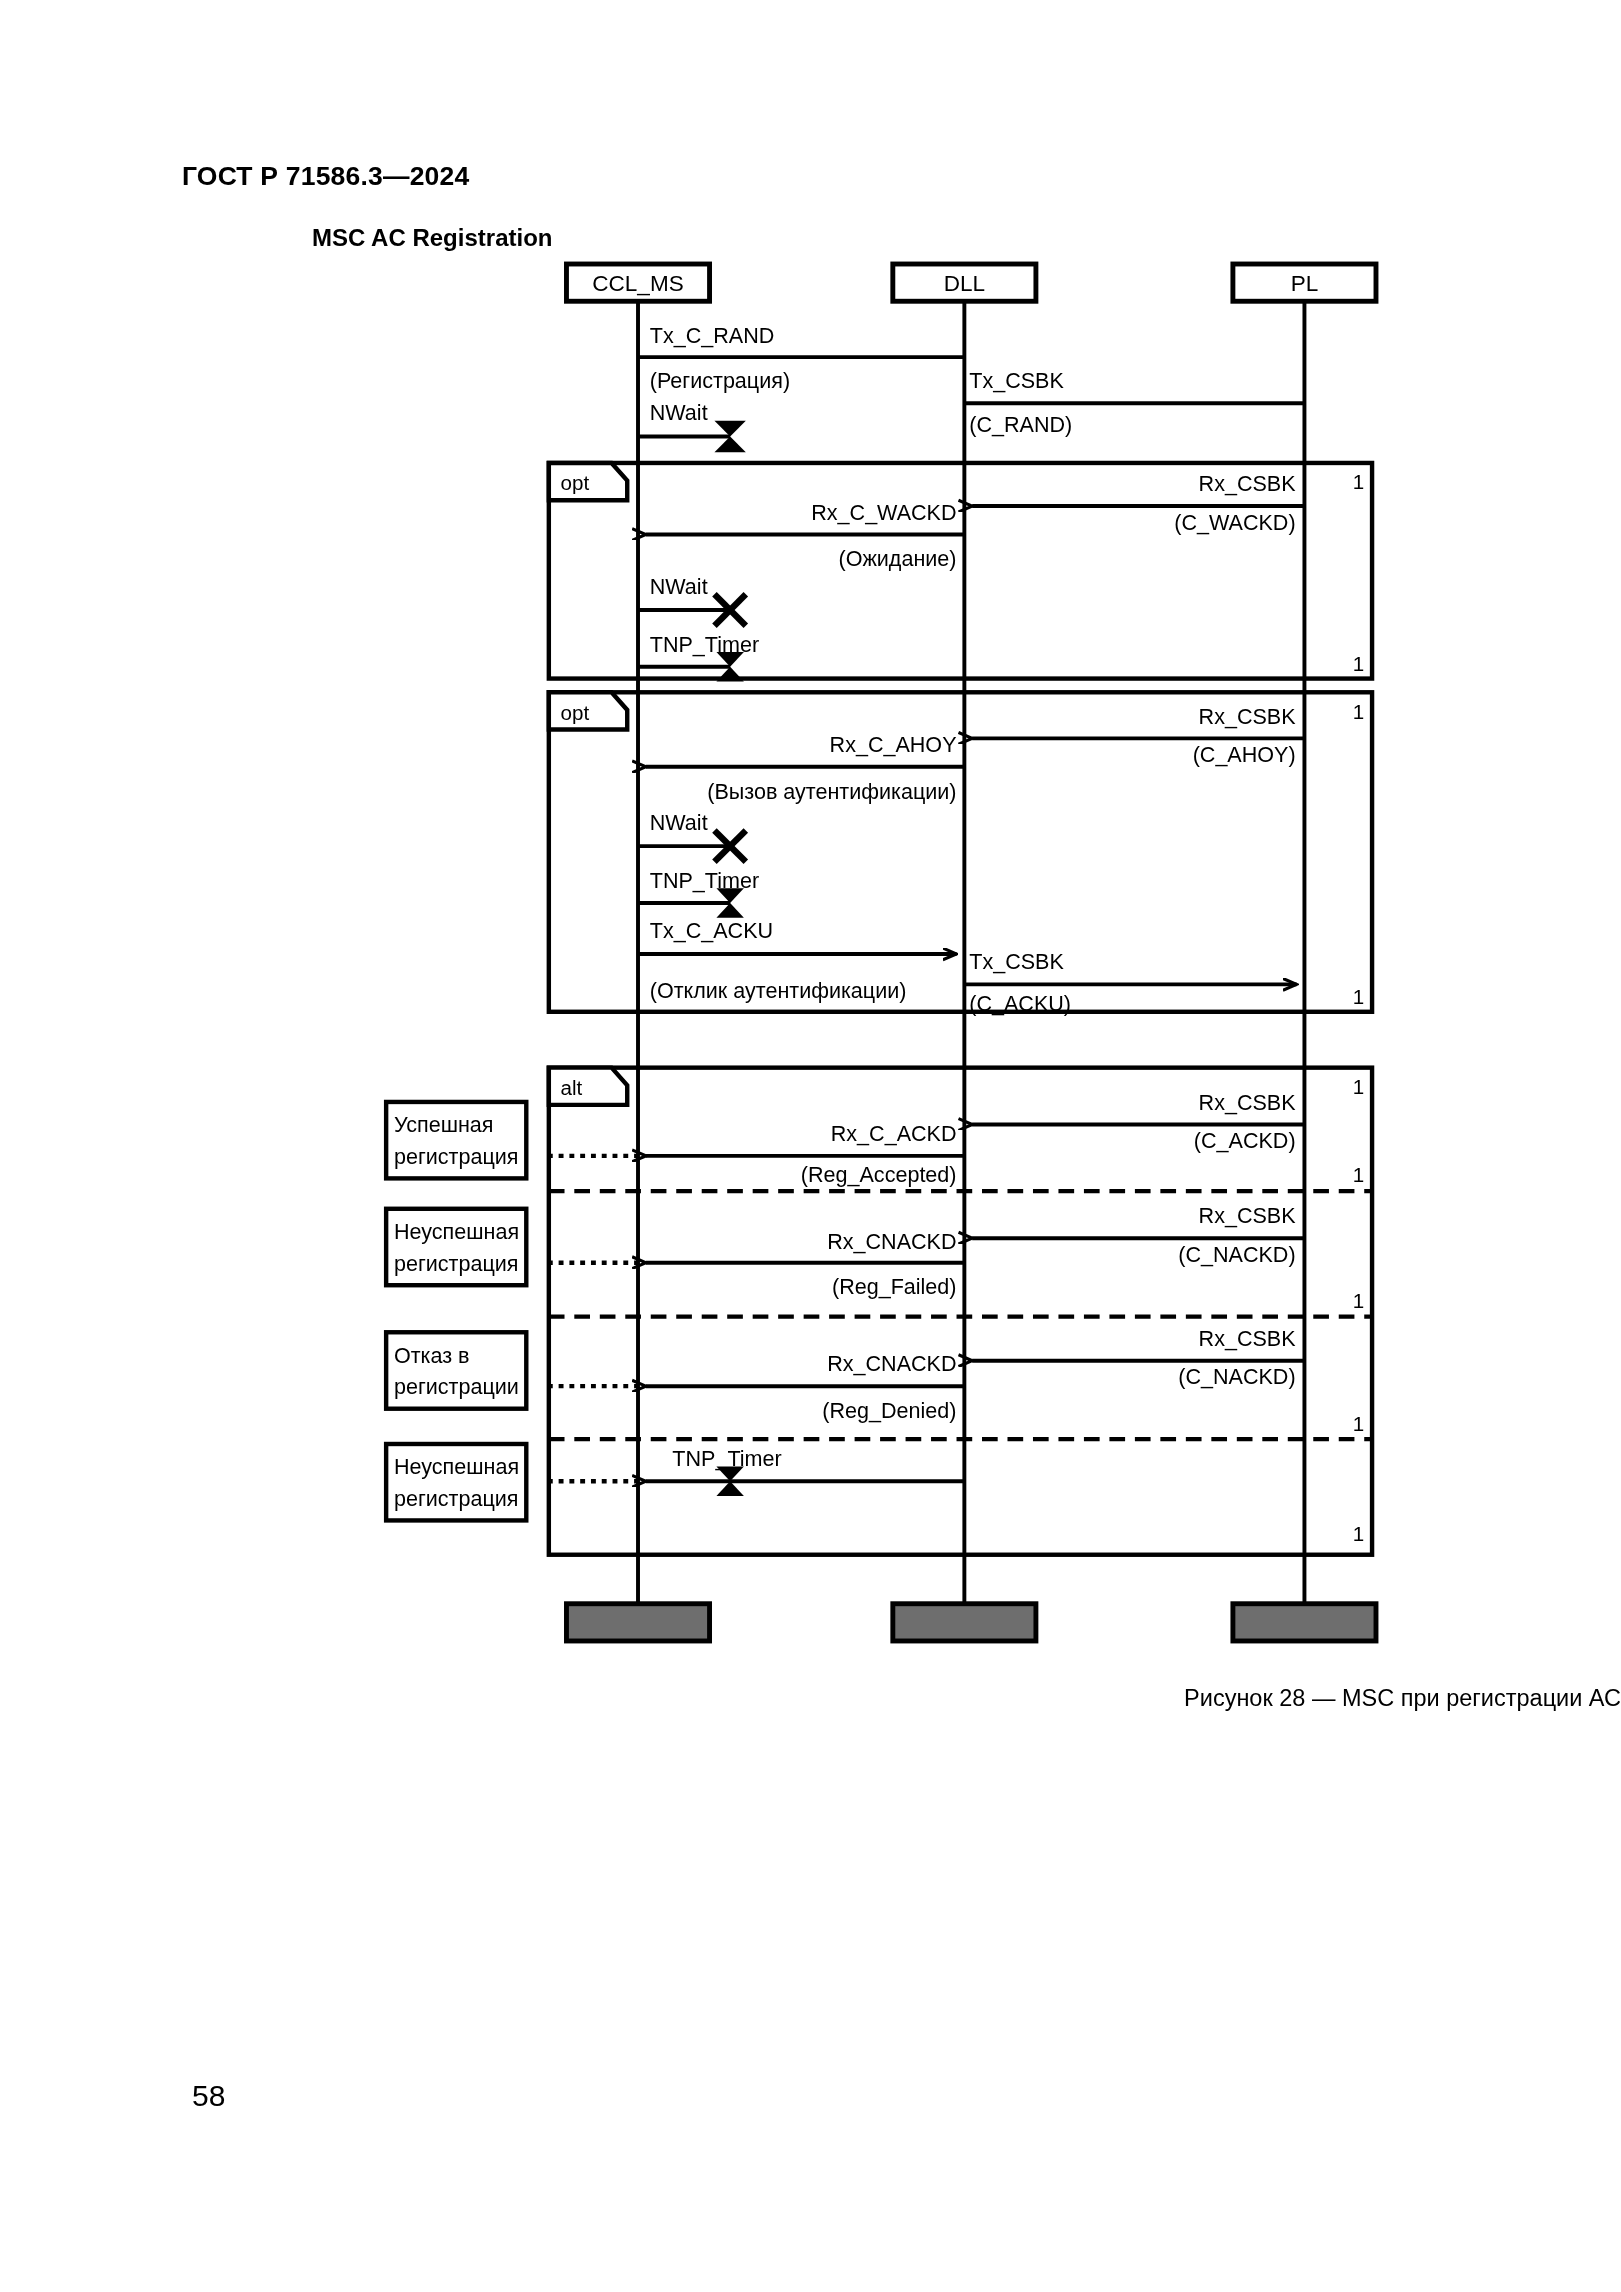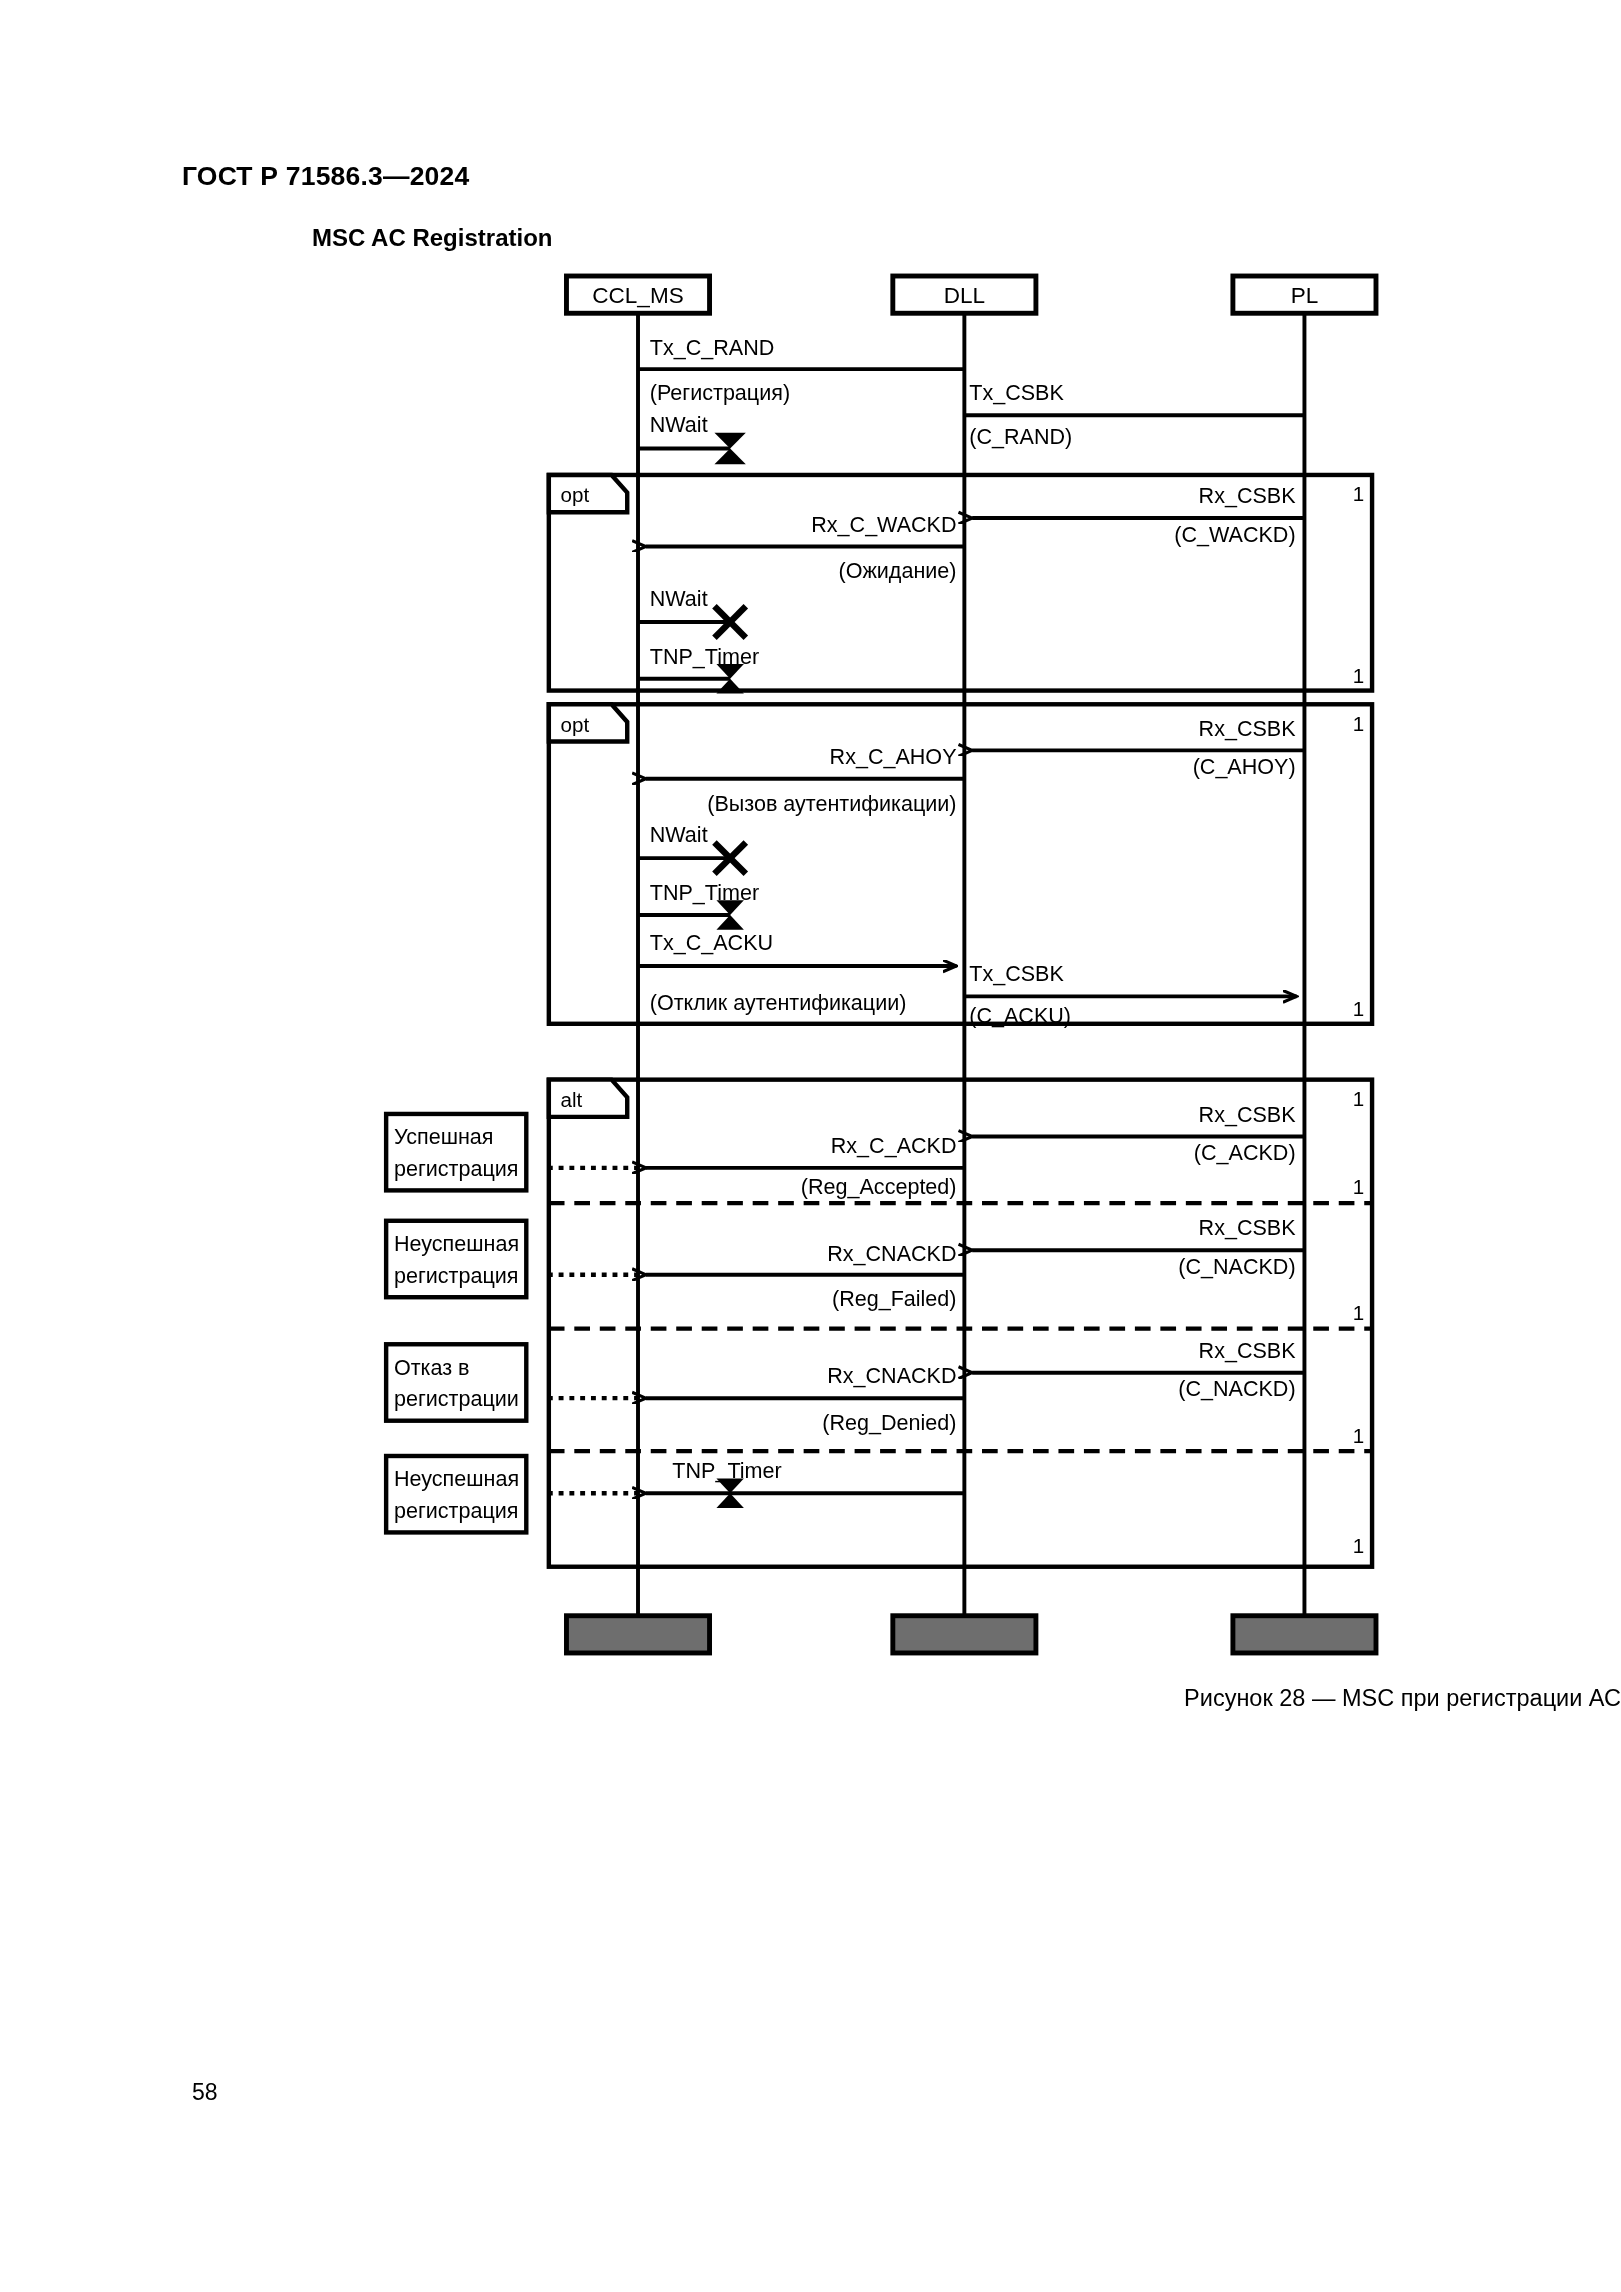--- a/index.html
+++ b/index.html
@@ -11,33 +11,33 @@
   }
   .page { position:absolute; left:0; top:0; width:1621px; height:2293px;margin-top:16px; }
 
   
   .doc-header {
     position:absolute; left:182px; top:145px;
     font-size:26.5px; font-weight:bold; letter-spacing:0.2px;
   }
   .page-number {
     position:absolute; left:192px; top:2063px;
-    font-size:23px;
+    font-size:30px;
   }
   .figure-caption {
     position:absolute; left:0; top:1669px; width:1621px;
     text-align:right; font-size:23.5px;
   }
   .msc-title {
     position:absolute; left:312px; top:208px;
     font-size:24px; white-space:nowrap;font-weight:bold;
   }
 
   
-  #diagram { position:absolute; left:0; top:12px; width:1301px; height:1725px; }
+  #diagram { position:absolute; left:0; top:0; width:1301px; height:1725px; }
   #diagram svg { display:block; }
 
   
   .t       { font-family:"Liberation Sans", sans-serif; font-size:22px; fill:#000; }
   .t-hdr   { font-family:"Liberation Sans", sans-serif; font-size:23px; fill:#000; }
   .t-frag  { font-family:"Liberation Sans", sans-serif; font-size:21px; fill:#000; }
   .t-num   { font-family:"Liberation Sans", sans-serif; font-size:21px; fill:#000; }
   .t-side  { font-family:"Liberation Sans", sans-serif; font-size:22px; fill:#000; }
   .anchor-end   { text-anchor:end; }
   .anchor-mid   { text-anchor:middle; }

